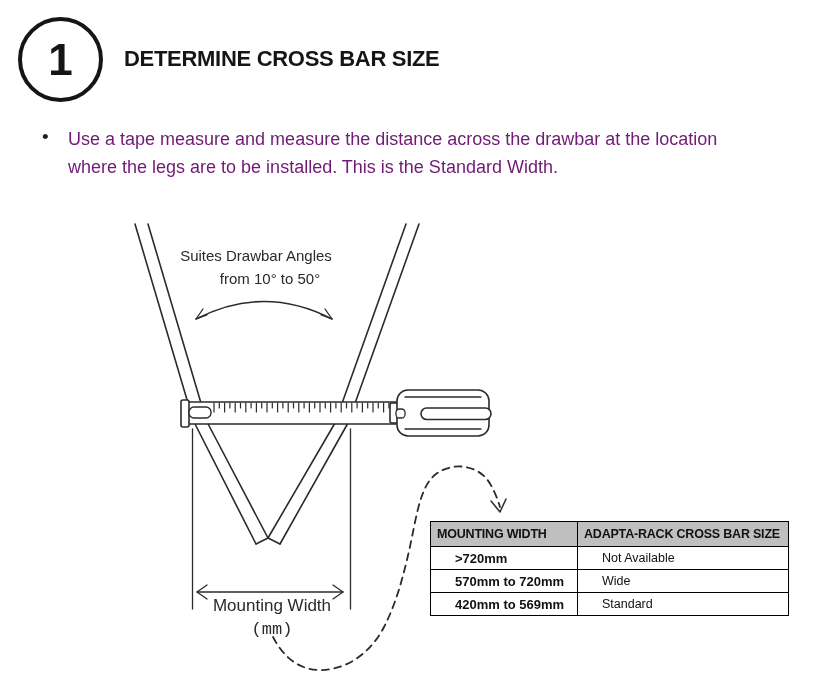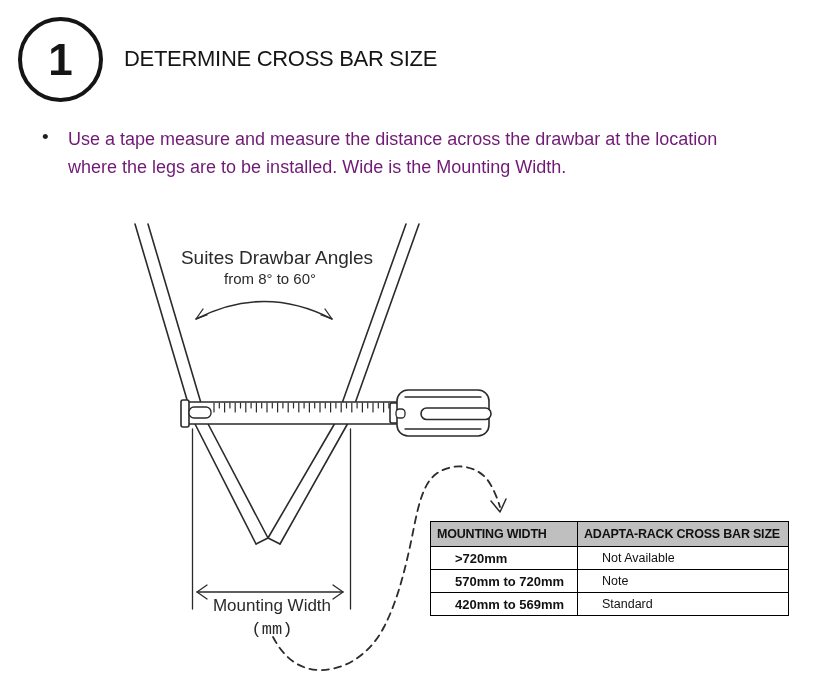--- a/index.html
+++ b/index.html
@@ -10,30 +10,30 @@
   }
   .abs{position:absolute;}
   
   .step-circle{
     left:18px;top:17px;width:77px;height:77px;
     border:4.5px solid #151515;border-radius:50%;
     display:flex;align-items:center;justify-content:center;
     font-size:44px;font-weight:bold;color:#151515;
   }
   .page-title{
-    left:124px;top:46px;font-size:22px;font-weight:normal;
+    left:124px;top:46px;font-size:22px;font-weight:bold;
     letter-spacing:-0.3px;color:#151515;white-space:nowrap;
   }
   
   .bullet-glyph{left:42px;top:126px;font-size:19px;}
   .instr{left:68px;top:126px;width:730px;font-size:18px;line-height:27.5px;color:#701a75;}
   .instr div{white-space:nowrap;}
   
   .diag-label{text-align:center;color:#2a2a2a;white-space:nowrap;}
-  .angle-1{left:157px;top:247px;width:240px;font-size:19px;}
+  .angle-1{left:136px;top:247px;width:240px;font-size:15px;}
   .angle-2{left:150px;top:270px;width:240px;font-size:15px;}
   .mw-1{left:172px;top:596px;width:200px;font-size:17px;}
   .mw-2{left:172px;top:620px;width:200px;font-size:17px;font-family:Liberation Mono, monospace;}
   svg.diagram{left:0;top:0;}
   
   table.size-table{
     left:430px;top:521px;width:359px;position:absolute;
     border-collapse:collapse;table-layout:fixed;
   }
   .size-table th,.size-table td{
@@ -52,21 +52,21 @@
 <body>
 
 <div class="abs step-circle">
   <span>1</span>
 </div>
 <div class="abs page-title">DETERMINE CROSS BAR SIZE</div>
 
 <div class="abs bullet-glyph">•</div>
 <div class="abs instr">
   <div>Use a tape measure and measure the distance across the drawbar at the location</div>
-  <div>where the legs are to be installed. Wide is the Mounting Width.</div>
+  <div>where the legs are to be installed. This is the Standard Width.</div>
 </div>
 
 <svg class="abs diagram" width="815" height="698" viewBox="0 0 815 698" fill="none" stroke="#2b2b2b" stroke-width="1.6" stroke-linecap="round" stroke-linejoin="round">
 
   <g>
     <path d="M135,224 L193,420 L256,544"></path>
     <path d="M148,224 L206,420 L268,538"></path>
     <path d="M419,224 L348,423 L280,544"></path>
     <path d="M406,224 L335,423 L268,538"></path>
     <path d="M256,544 L268,538 L280,544"></path>
@@ -96,38 +96,38 @@
     <path d="M197,592 L207,585 M197,592 L207,599 M343,592 L333,585 M343,592 L333,599" stroke-width="1.3"></path>
   </g>
 
   <g>
     <path d="M273,637 C284,658 299,669 318,670 C343,671 369,656 384,627 C399,598 407,562 414,527 C419,502 424,483 436,474 C453,462 474,465 486,478 C492,485 497,497 500,507" stroke-width="1.8" stroke-dasharray="7 5.5"></path>
     <path d="M491,501 L500,512 L506,499" stroke-width="1.5"></path>
   </g>
 </svg>
 
 <div class="abs diag-label angle-1">Suites Drawbar Angles</div>
-<div class="abs diag-label angle-2">from 8° to 60°</div>
+<div class="abs diag-label angle-2">from 10° to 50°</div>
 <div class="abs diag-label mw-1">Mounting Width</div>
 <div class="abs diag-label mw-2">(mm)</div>
 
 <table class="size-table">
   <thead>
     <tr>
       <th class="col-w1">MOUNTING WIDTH</th>
       <th>ADAPTA-RACK CROSS BAR SIZE</th>
     </tr>
   </thead>
   <tbody>
     <tr>
       <td class="c1">&gt;720mm</td>
       <td>Not Available</td>
     </tr>
     <tr>
       <td class="c1">570mm to 720mm</td>
-      <td>Note</td>
+      <td>Wide</td>
     </tr>
     <tr>
       <td class="c1">420mm to 569mm</td>
       <td>Standard</td>
     </tr>
   </tbody>
 </table>
 
 </body></html>

